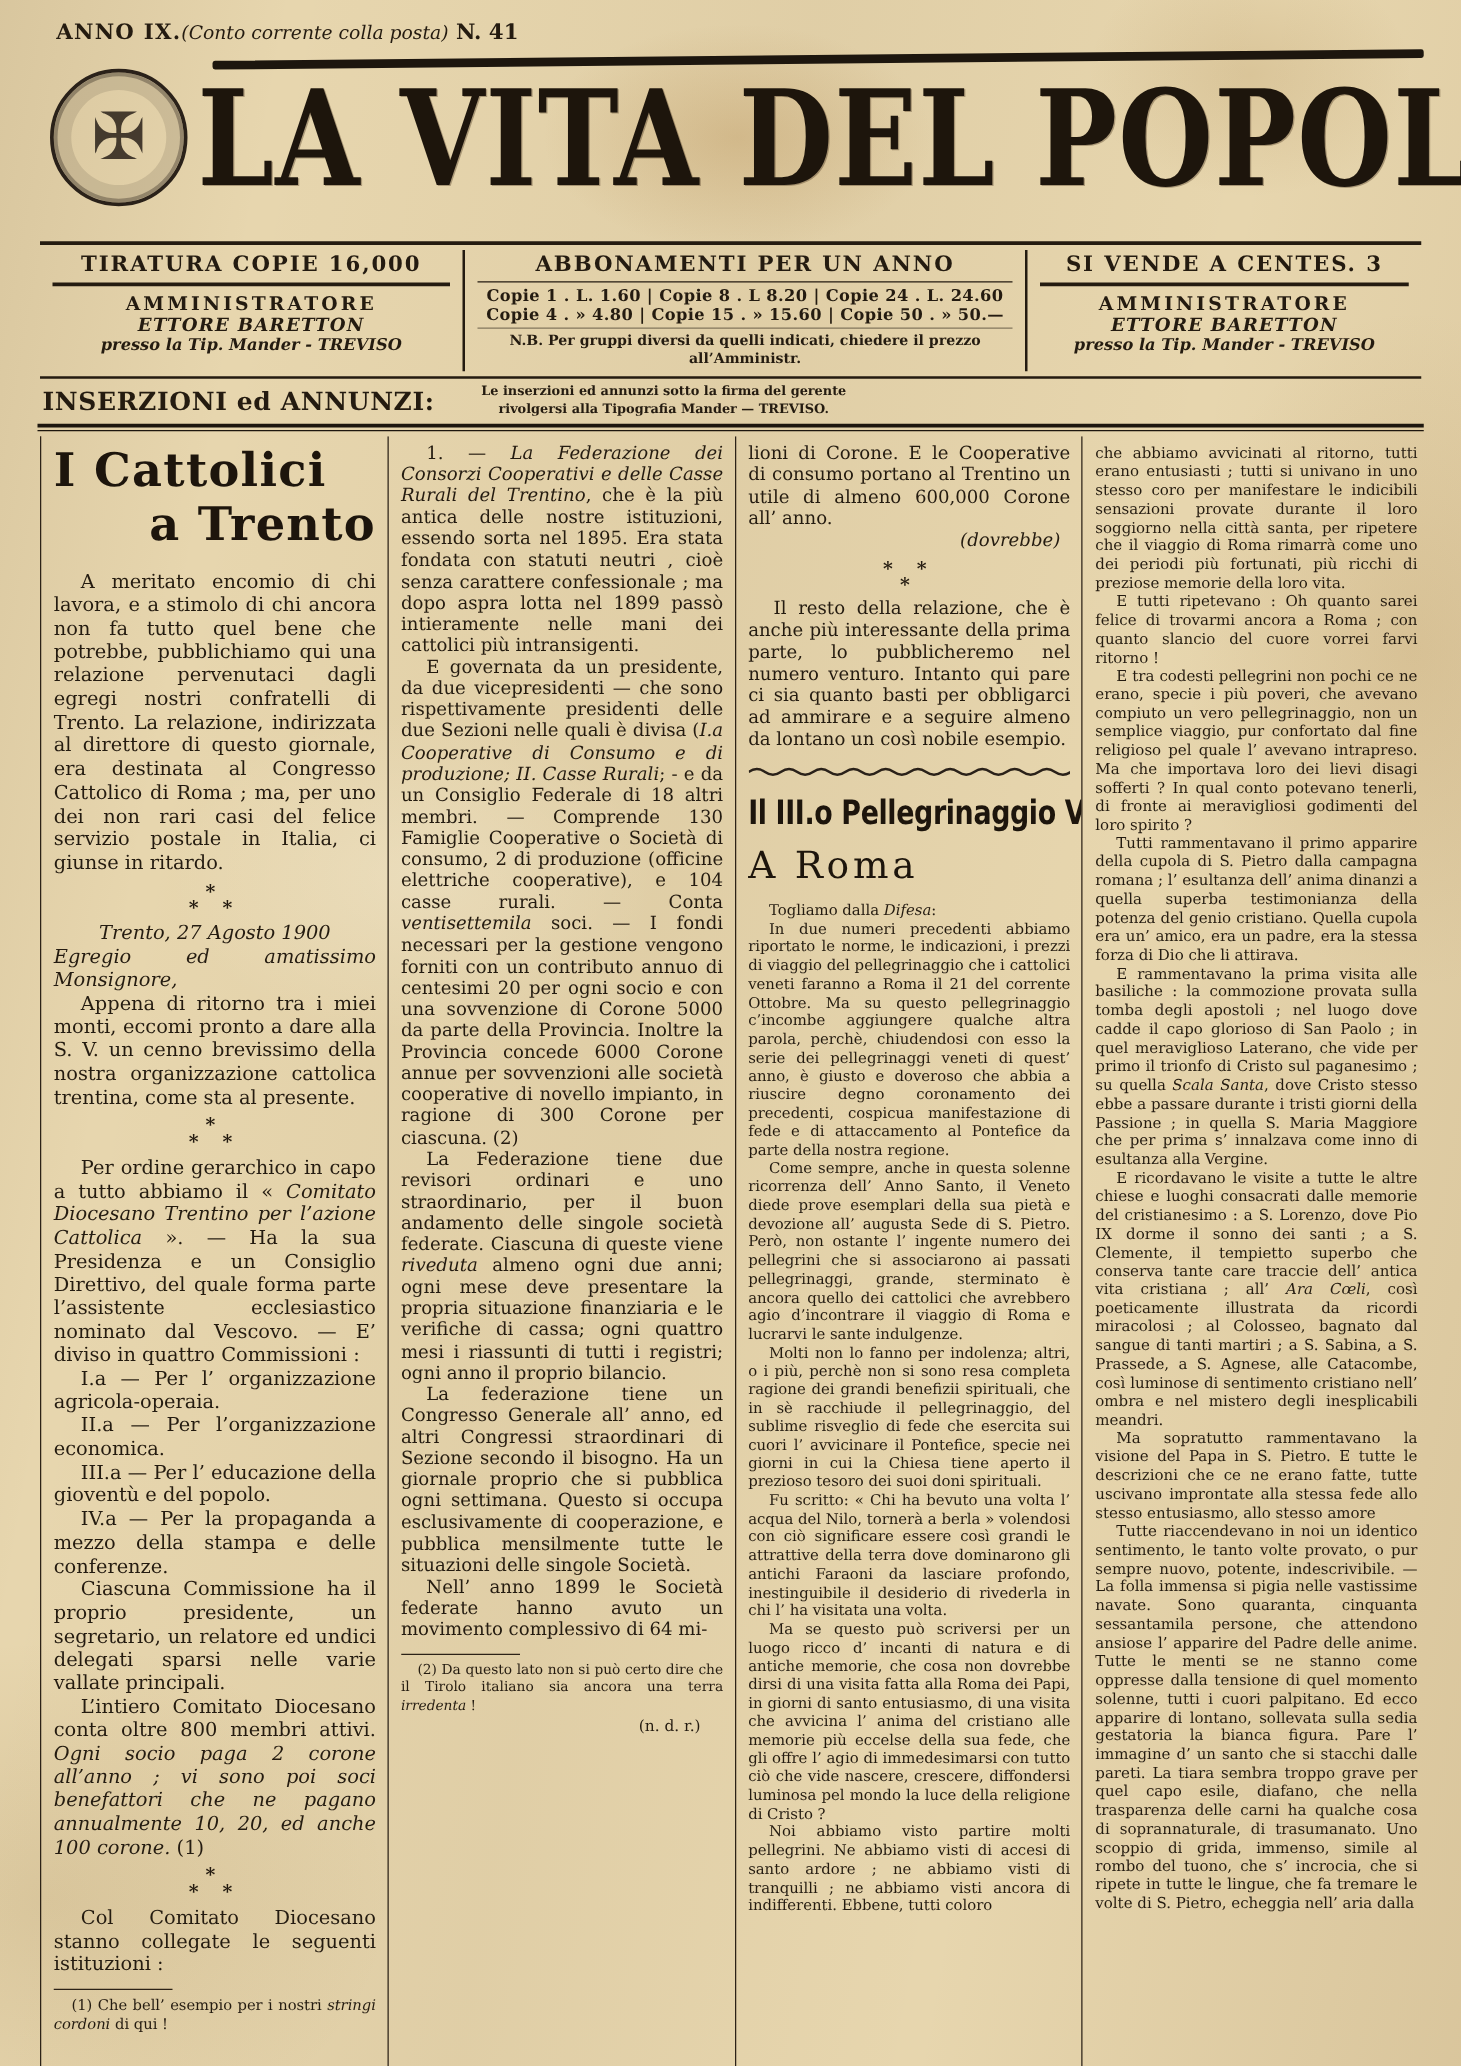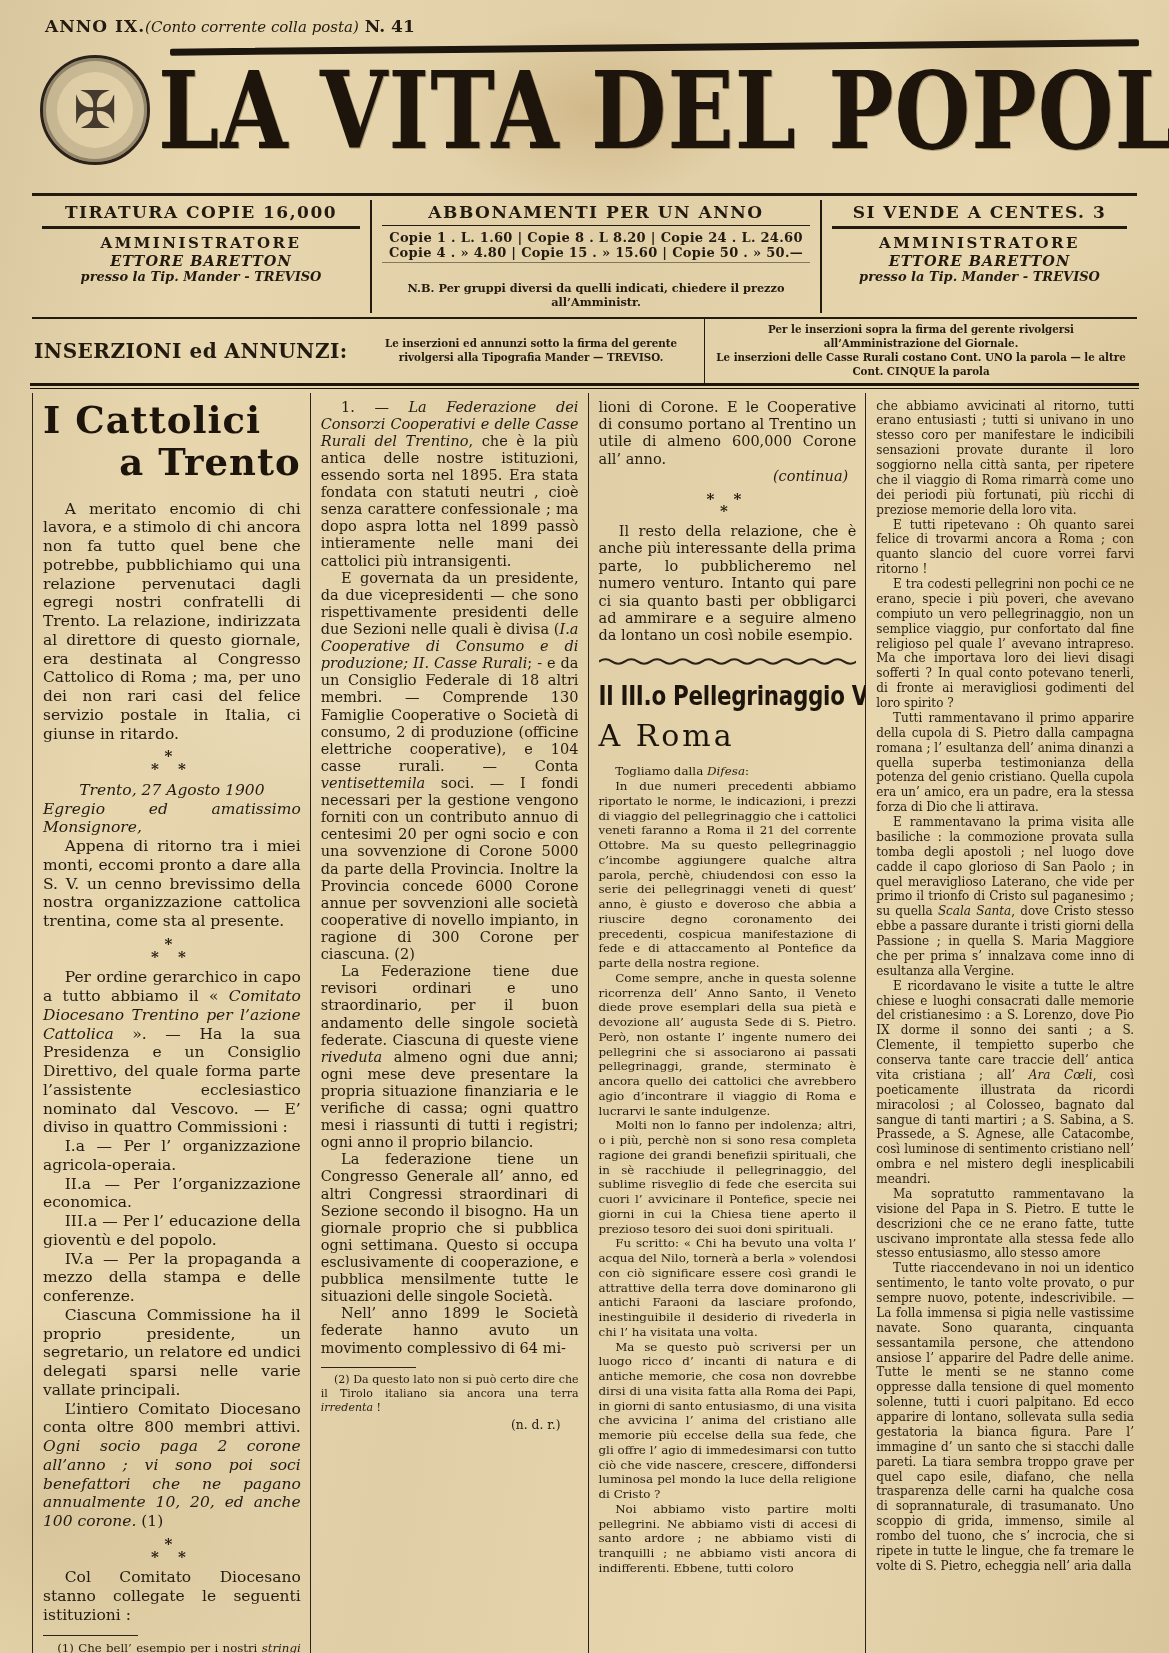--- a/index.html
+++ b/index.html
@@ -40,21 +40,21 @@
   .infobar{display:flex; margin:0 32px; border-top:3px solid #241b10; padding-top:4px;}
   .cell{padding:2px 10px 4px;}
   .cell.c-left{width:318px;}
   .cell.c-mid{width:428px; border-left:2px solid #241b10; border-right:2px solid #241b10;}
   .cell.c-right{flex:1;}
   .tiratura,.vendita{font-weight:bold; font-size:17px; letter-spacing:1.5px; text-align:center;
     border-bottom:3px solid #241b10; padding-bottom:4px; margin-bottom:5px;}
   .abbo{font-weight:bold; font-size:17px; letter-spacing:1.5px; text-align:center;
     border-bottom:1.5px solid #241b10; padding-bottom:3px; margin-bottom:4px;}
   .prices{font-weight:bold; font-size:13px; white-space:nowrap; text-align:center; letter-spacing:.3px;}
-  .nb{font-weight:bold; font-size:11.3px; text-align:center; margin-top:2px; border-top:1px solid rgba(36,27,16,.5); padding-top:18px;}
+  .nb{font-weight:bold; font-size:11.3px; text-align:center; margin-top:2px; border-top:1px solid rgba(36,27,16,.5); padding-top:2px;}
   .admin{text-align:center;}
   .admin .a1{font-weight:bold; font-size:15px; letter-spacing:2.5px;}
   .admin .a2{font-weight:bold; font-style:italic; font-size:14.5px; letter-spacing:1px;}
   .admin .a3{font-style:italic; font-weight:bold; font-size:13px;}
   
   .insrow{display:flex; margin:4px 32px 0; border-top:2px solid #241b10; align-items:center;}
   .inslabel{width:318px; font-weight:bold; font-size:20px; letter-spacing:.5px; padding:6px 6px 6px 2px; white-space:nowrap;}
   .insnote{font-size:10.3px; font-weight:bold; line-height:1.35; text-align:center; padding:4px 8px;}
   .insnote.mid{width:330px;}
   .insnote.right{flex:1; border-left:1.5px solid #241b10;}
@@ -128,24 +128,20 @@
         <div class="a1">AMMINISTRATORE</div>
         <div class="a2">ETTORE BARETTON</div>
         <div class="a3">presso la Tip. Mander - TREVISO</div>
       </div>
     </div>
   </div>
 
   <div class="insrow">
     <div class="inslabel">INSERZIONI ed ANNUNZI:</div>
     <div class="insnote mid">Le inserzioni ed annunzi sotto la firma del gerente rivolgersi alla Tipografia Mander — TREVISO.</div>
-    <div class="insnote right">
-      <div>Per le inserzioni sopra la firma del gerente rivolgersi all’Amministrazione del Giornale.</div>
-      <div>Le inserzioni delle Casse Rurali costano Cont. UNO la parola — le altre Cont. CINQUE la parola</div>
-    </div>
   </div>
 
   <div class="heavyrule"></div>
 
   <div class="cols" id="cols">
       <div class="col col-1">
         <div class="blk b-h1a">I Cattolici</div>
         <div class="blk b-h1b">a Trento</div>
         <div class="blk b-p">A meritato encomio di chi lavora, e a stimolo di chi ancora non fa tutto quel bene che potrebbe, pubblichiamo qui una relazione pervenutaci dagli egregi nostri confratelli di Trento. La relazione, indirizzata al direttore di questo giornale, era destinata al Congresso Cattolico di Roma ; ma, per uno dei non rari casi del felice servizio postale in Italia, ci giunse in ritardo.</div>
         <div class="blk b-stars">
@@ -179,21 +175,21 @@
         <div class="blk b-p">E governata da un presidente, da due vicepresidenti — che sono rispettivamente presidenti delle due Sezioni nelle quali è divisa (<i>I.a Cooperative di Consumo e di produzione; II. Casse Rurali</i>; - e da un Consiglio Federale di 18 altri membri. — Comprende 130 Famiglie Cooperative o Società di consumo, 2 di produzione (officine elettriche cooperative), e 104 casse rurali. — Conta <i>ventisettemila</i> soci. — I fondi necessari per la gestione vengono forniti con un contributo annuo di centesimi 20 per ogni socio e con una sovvenzione di Corone 5000 da parte della Provincia. Inoltre la Provincia concede 6000 Corone annue per sovvenzioni alle società cooperative di novello impianto, in ragione di 300 Corone per ciascuna. (2)</div>
         <div class="blk b-p">La Federazione tiene due revisori ordinari e uno straordinario, per il buon andamento delle singole società federate. Ciascuna di queste viene <i>riveduta</i> almeno ogni due anni; ogni mese deve presentare la propria situazione finanziaria e le verifiche di cassa; ogni quattro mesi i riassunti di tutti i registri; ogni anno il proprio bilancio.</div>
         <div class="blk b-p">La federazione tiene un Congresso Generale all’ anno, ed altri Congressi straordinari di Sezione secondo il bisogno. Ha un giornale proprio che si pubblica ogni settimana. Questo si occupa esclusivamente di cooperazione, e pubblica mensilmente tutte le situazioni delle singole Società.</div>
         <div class="blk b-p">Nell’ anno 1899 le Società federate hanno avuto un movimento complessivo di 64 mi-</div>
         <div class="blk b-fnrule"></div>
         <div class="blk b-fn">(2) Da questo lato non si può certo dire che il Tirolo italiano sia ancora una terra <i>irredenta</i> !</div>
         <div class="blk b-ndr">(n. d. r.)</div>
       </div>
       <div class="col col-3">
         <div class="blk b-p lg noind">lioni di Corone. E le Cooperative di consumo portano al Trentino un utile di almeno 600,000 Corone all’ anno.</div>
-        <div class="blk b-cont lg">(continua)</div>
+        <div class="blk b-cont lg">(dovrebbe)</div>
         <div class="blk b-stars">
           <span>* *</span>
           <span>*</span>
         </div>
         <div class="blk b-p lg">Il resto della relazione, che è anche più interessante della prima parte, lo pubblicheremo nel numero venturo. Intanto qui pare ci sia quanto basti per obbligarci ad ammirare e a seguire almeno da lontano un così nobile esempio.</div>
         <div class="blk b-wavy"><svg width="100%" height="9" viewBox="0 0 280 8" preserveAspectRatio="none">
             <path d="M0 4 Q7 0 14 4 T28 4 T42 4 T56 4 T70 4 T84 4 T98 4 T112 4 T126 4 T140 4 T154 4 T168 4 T182 4 T196 4 T210 4 T224 4 T238 4 T252 4 T266 4 T280 4" fill="none" stroke="#2a2119" stroke-width="1.8"></path>
           </svg></div>
         <div class="blk b-h2a">Il III.o Pellegrinaggio Veneto</div>
         <div class="blk b-h2b">A Roma</div>

